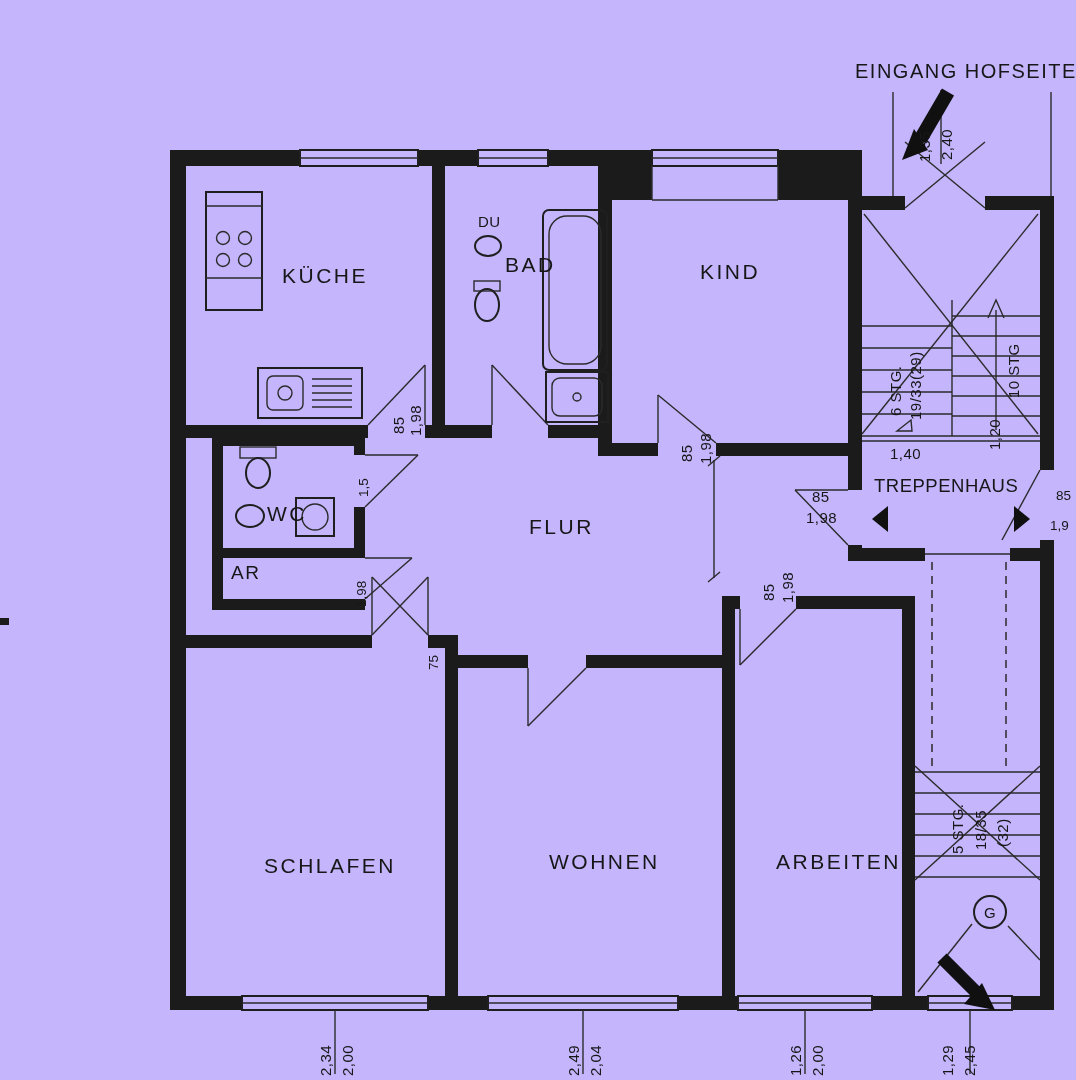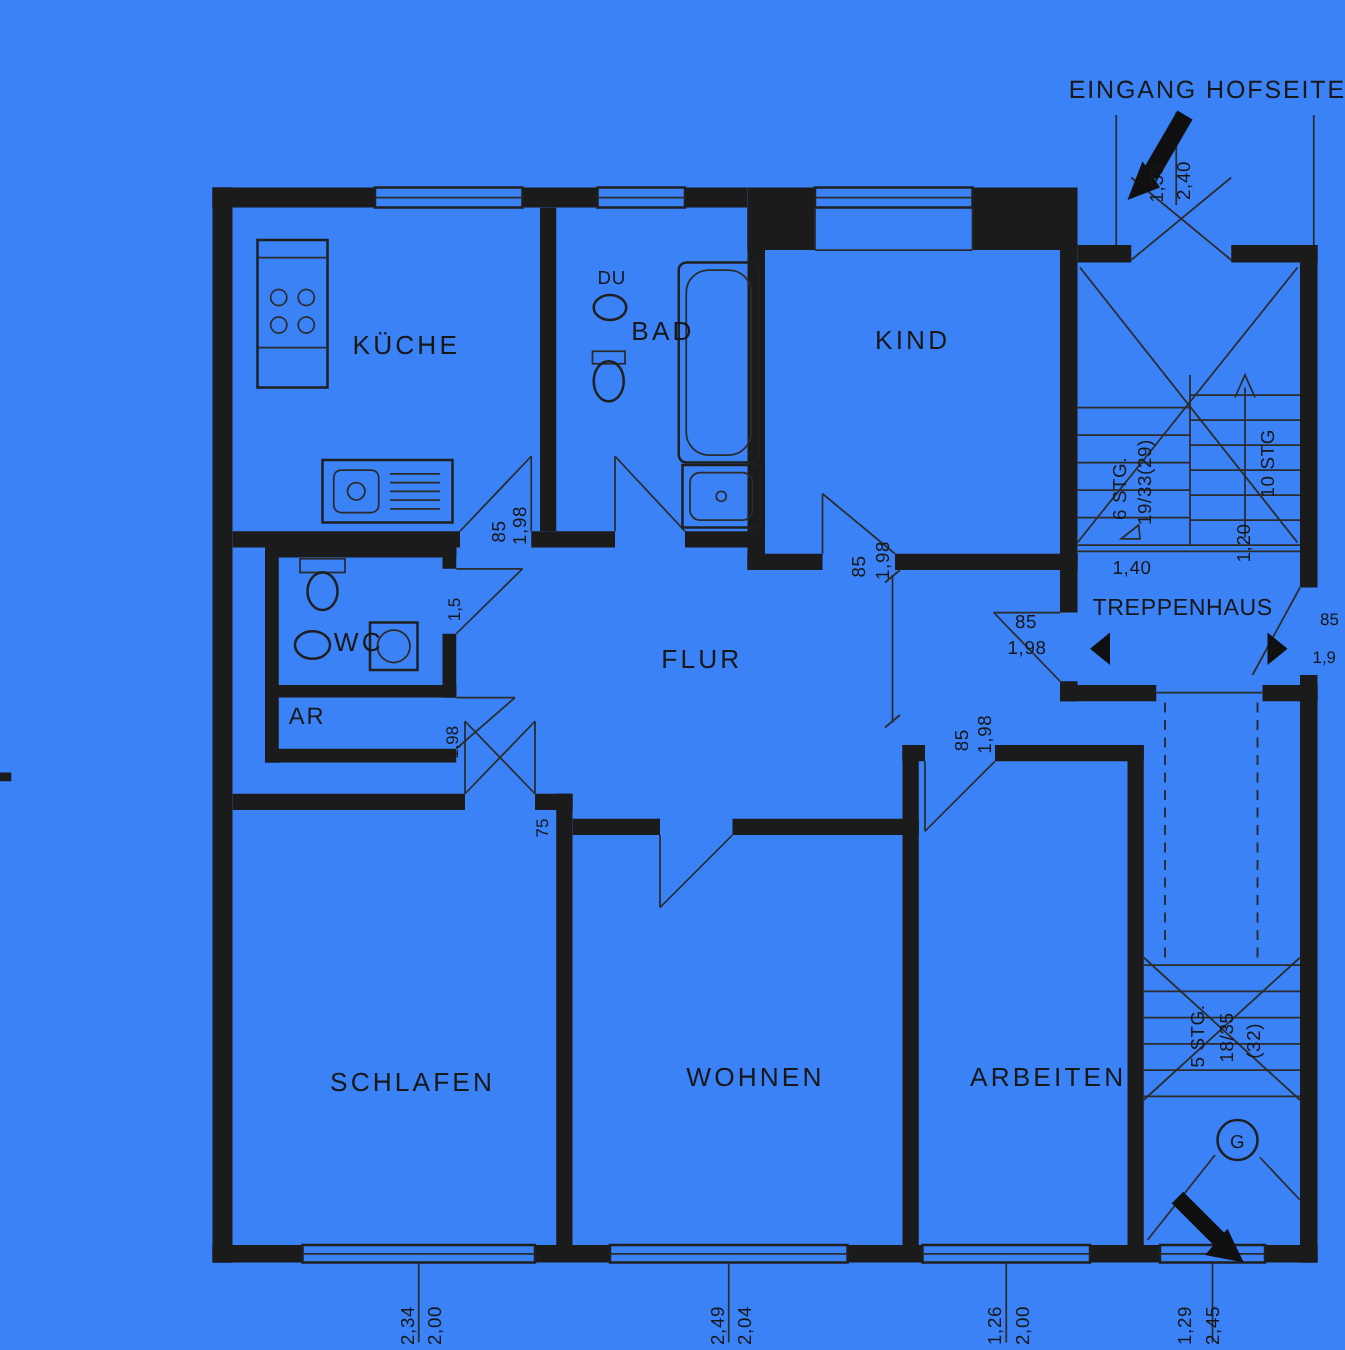--- a/index.html
+++ b/index.html
@@ -1,16 +1,16 @@
 <!DOCTYPE html>
 <html><head>
 <meta charset="utf-8">
 <style>
   html,body{margin:0;padding:0;background:#f7f6f1;}
-  .page{width:1076px;height:1080px;position:relative;background:#3b82f6;overflow:hidden;}
+  .page{width:1076px;height:1080px;position:relative;background:#c4b5fd;overflow:hidden;}
   svg{display:block;}
   .w{fill:#1b1b1b;}
   .t{fill:none;stroke:#1f1f1f;stroke-width:2;}
   .t1{fill:none;stroke:#2b2b2b;stroke-width:1.4;}
   .d{fill:none;stroke:#2b2b2b;stroke-width:1.5;stroke-dasharray:8 6;}
   .blk{fill:#101010;}
   text{font-family:"Liberation Sans","DejaVu Sans",sans-serif;fill:#171717;}
   .room{font-size:21px;letter-spacing:2.5px;}
   .room-sm{font-size:19px;letter-spacing:1.5px;}
   .trep{font-size:18.5px;letter-spacing:0.5px;}

